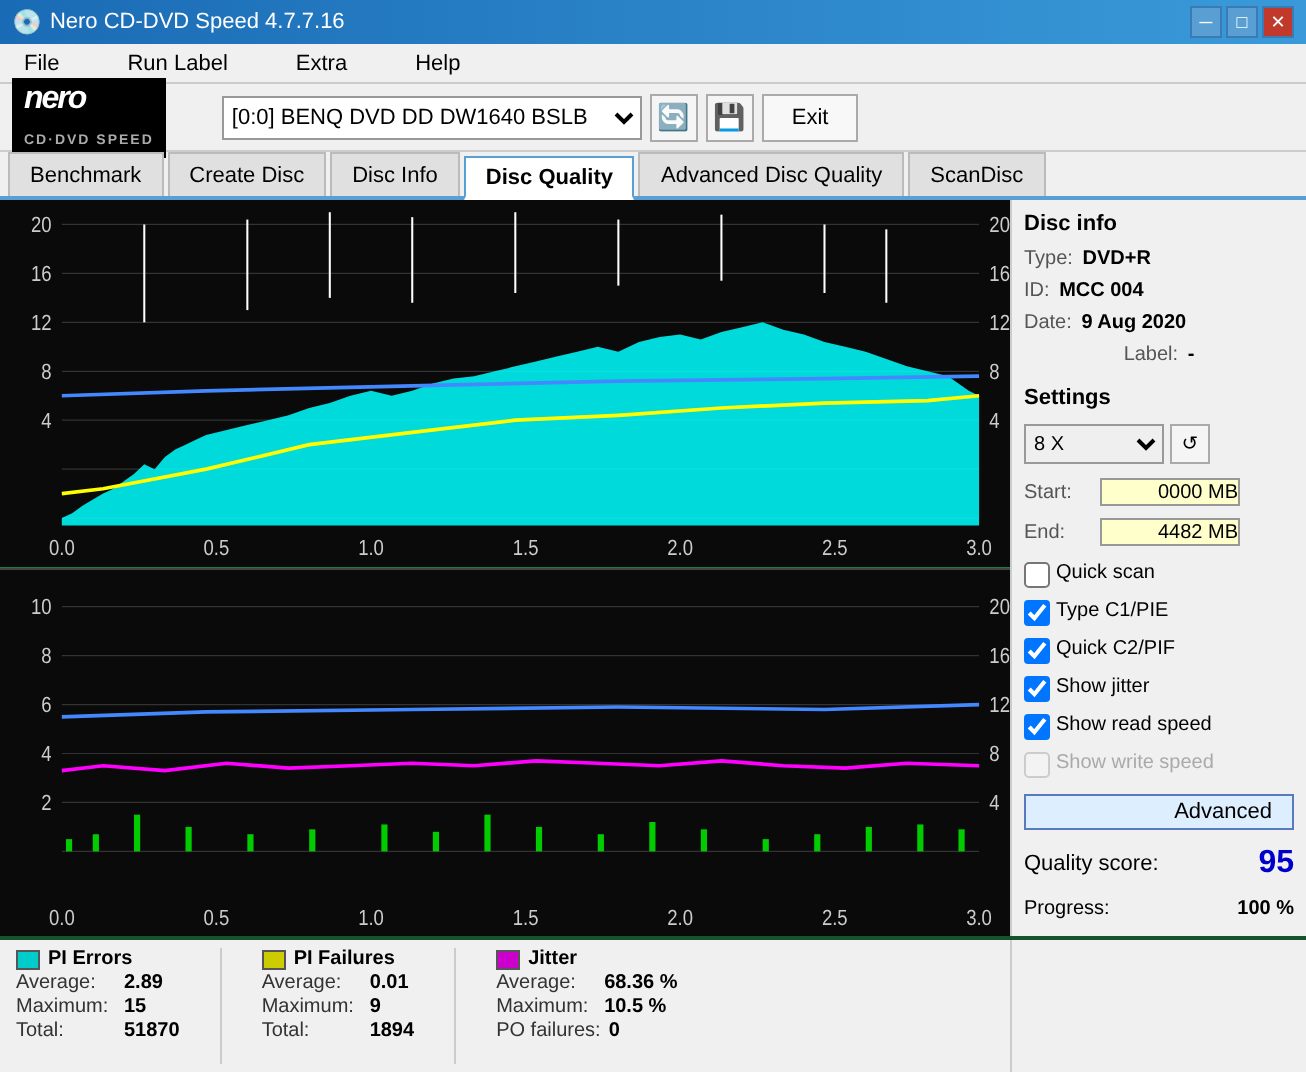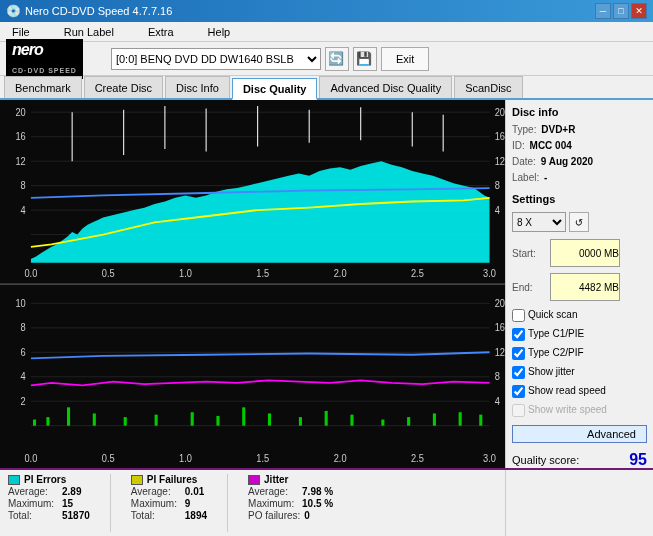--- a/index.html
+++ b/index.html
@@ -120,28 +120,28 @@
       width: 148px;
       background: #f0f0f0;
       border-left: 1px solid #ccc;
       padding: 6px;
       display: flex;
       flex-direction: column;
       gap: 4px;
       overflow-y: auto;
     }
     .speed-select {
-      width: 54px;
+      width: 70px;
       height: 20px;
       font-size: 10px;
       border: 1px solid #999;
     }
     .mb-input {
       width: 70px;
-      height: 28px;
+      height: 14px;
       font-size: 10px;
       border: 1px solid #999;
       text-align: right;
       background: #ffffcc;
     }
     .checkbox-row {
       display: flex;
       align-items: flex-start;
       gap: 3px;
       font-size: 10px;
@@ -348,21 +348,21 @@
       <span style="font-weight:bold;margin-left:2px;">DVD+R</span>
     </div>
     <div style="font-size:10px;margin-bottom:1px;">
       <span style="color:#555;">ID:</span>
       <span style="font-weight:bold;margin-left:2px;">MCC 004</span>
     </div>
     <div style="font-size:10px;margin-bottom:1px;">
       <span style="color:#555;">Date:</span>
       <span style="font-weight:bold;margin-left:2px;">9 Aug 2020</span>
     </div>
-    <div style="font-size:10px;margin-bottom:6px;">
+    <div style="font-size:10px;margin-bottom:6px;text-align:center;">
       <span style="color:#555;">Label:</span>
       <span style="font-weight:bold;margin-left:2px;">-</span>
     </div>
 
     <div style="font-size:11px;font-weight:bold;margin-bottom:3px;">Settings</div>
     <div style="display:flex;align-items:center;gap:3px;margin-bottom:3px;">
       <select class="speed-select">
         <option>8 X</option>
       </select>
       <div class="icon-btn" style="width:20px;height:20px;font-size:10px;">↺</div>
@@ -378,21 +378,21 @@
     <div class="checkbox-row">
       <input type="checkbox" style="">
       <span>Quick scan</span>
     </div>
     <div class="checkbox-row">
       <input type="checkbox" checked="" style="">
       <span>Type C1/PIE</span>
     </div>
     <div class="checkbox-row">
       <input type="checkbox" checked="" style="">
-      <span>Type C2/PIF</span>
+      <span>Quick C2/PIF</span>
     </div>
     <div class="checkbox-row">
       <input type="checkbox" checked="" style="">
       <span>Show jitter</span>
     </div>
     <div class="checkbox-row">
       <input type="checkbox" checked="" style="">
       <span>Show read speed</span>
     </div>
     <div class="checkbox-row">
@@ -409,21 +409,21 @@
     <div style="margin-top:4px;font-size:10px;">
       <div style="display:flex;justify-content:space-between;margin-bottom:1px;">
         <span>Progress:</span>
         <span style="font-weight:bold;">100 %</span>
       </div>
 
     </div>
   </div>
 </div>
 
-<div style="display:flex;height:68px;background:#f0f0f0;border-top:2px solid #701a75;">
+<div style="display:flex;height:68px;background:#f0f0f0;border-top:2px solid #14532d;">
   <div style="flex:1;display:flex;align-items:stretch;padding:4px 8px;gap:20px;">
 
     <div class="stat-group">
       <div class="stat-legend">
         <div class="legend-box" style="background:#00cccc;"></div>
         <span>PI Errors</span>
       </div>
       <div class="stat-row">
         <span class="stat-key">Average:</span>
         <span class="stat-val">2.89</span>
@@ -459,21 +459,21 @@
     </div>
     <div style="width:1px;background:#ccc;"></div>
 
     <div class="stat-group">
       <div class="stat-legend">
         <div class="legend-box" style="background:#cc00cc;"></div>
         <span>Jitter</span>
       </div>
       <div class="stat-row">
         <span class="stat-key">Average:</span>
-        <span class="stat-val">7.98 %</span>
+        <span class="stat-val">68.36 %</span>
       </div>
       <div class="stat-row">
         <span class="stat-key">Maximum:</span>
         <span class="stat-val">10.5 %</span>
       </div>
       <div class="stat-row">
         <span class="stat-key">PO failures:</span>
         <span class="stat-val">0</span>
       </div>
     </div>

